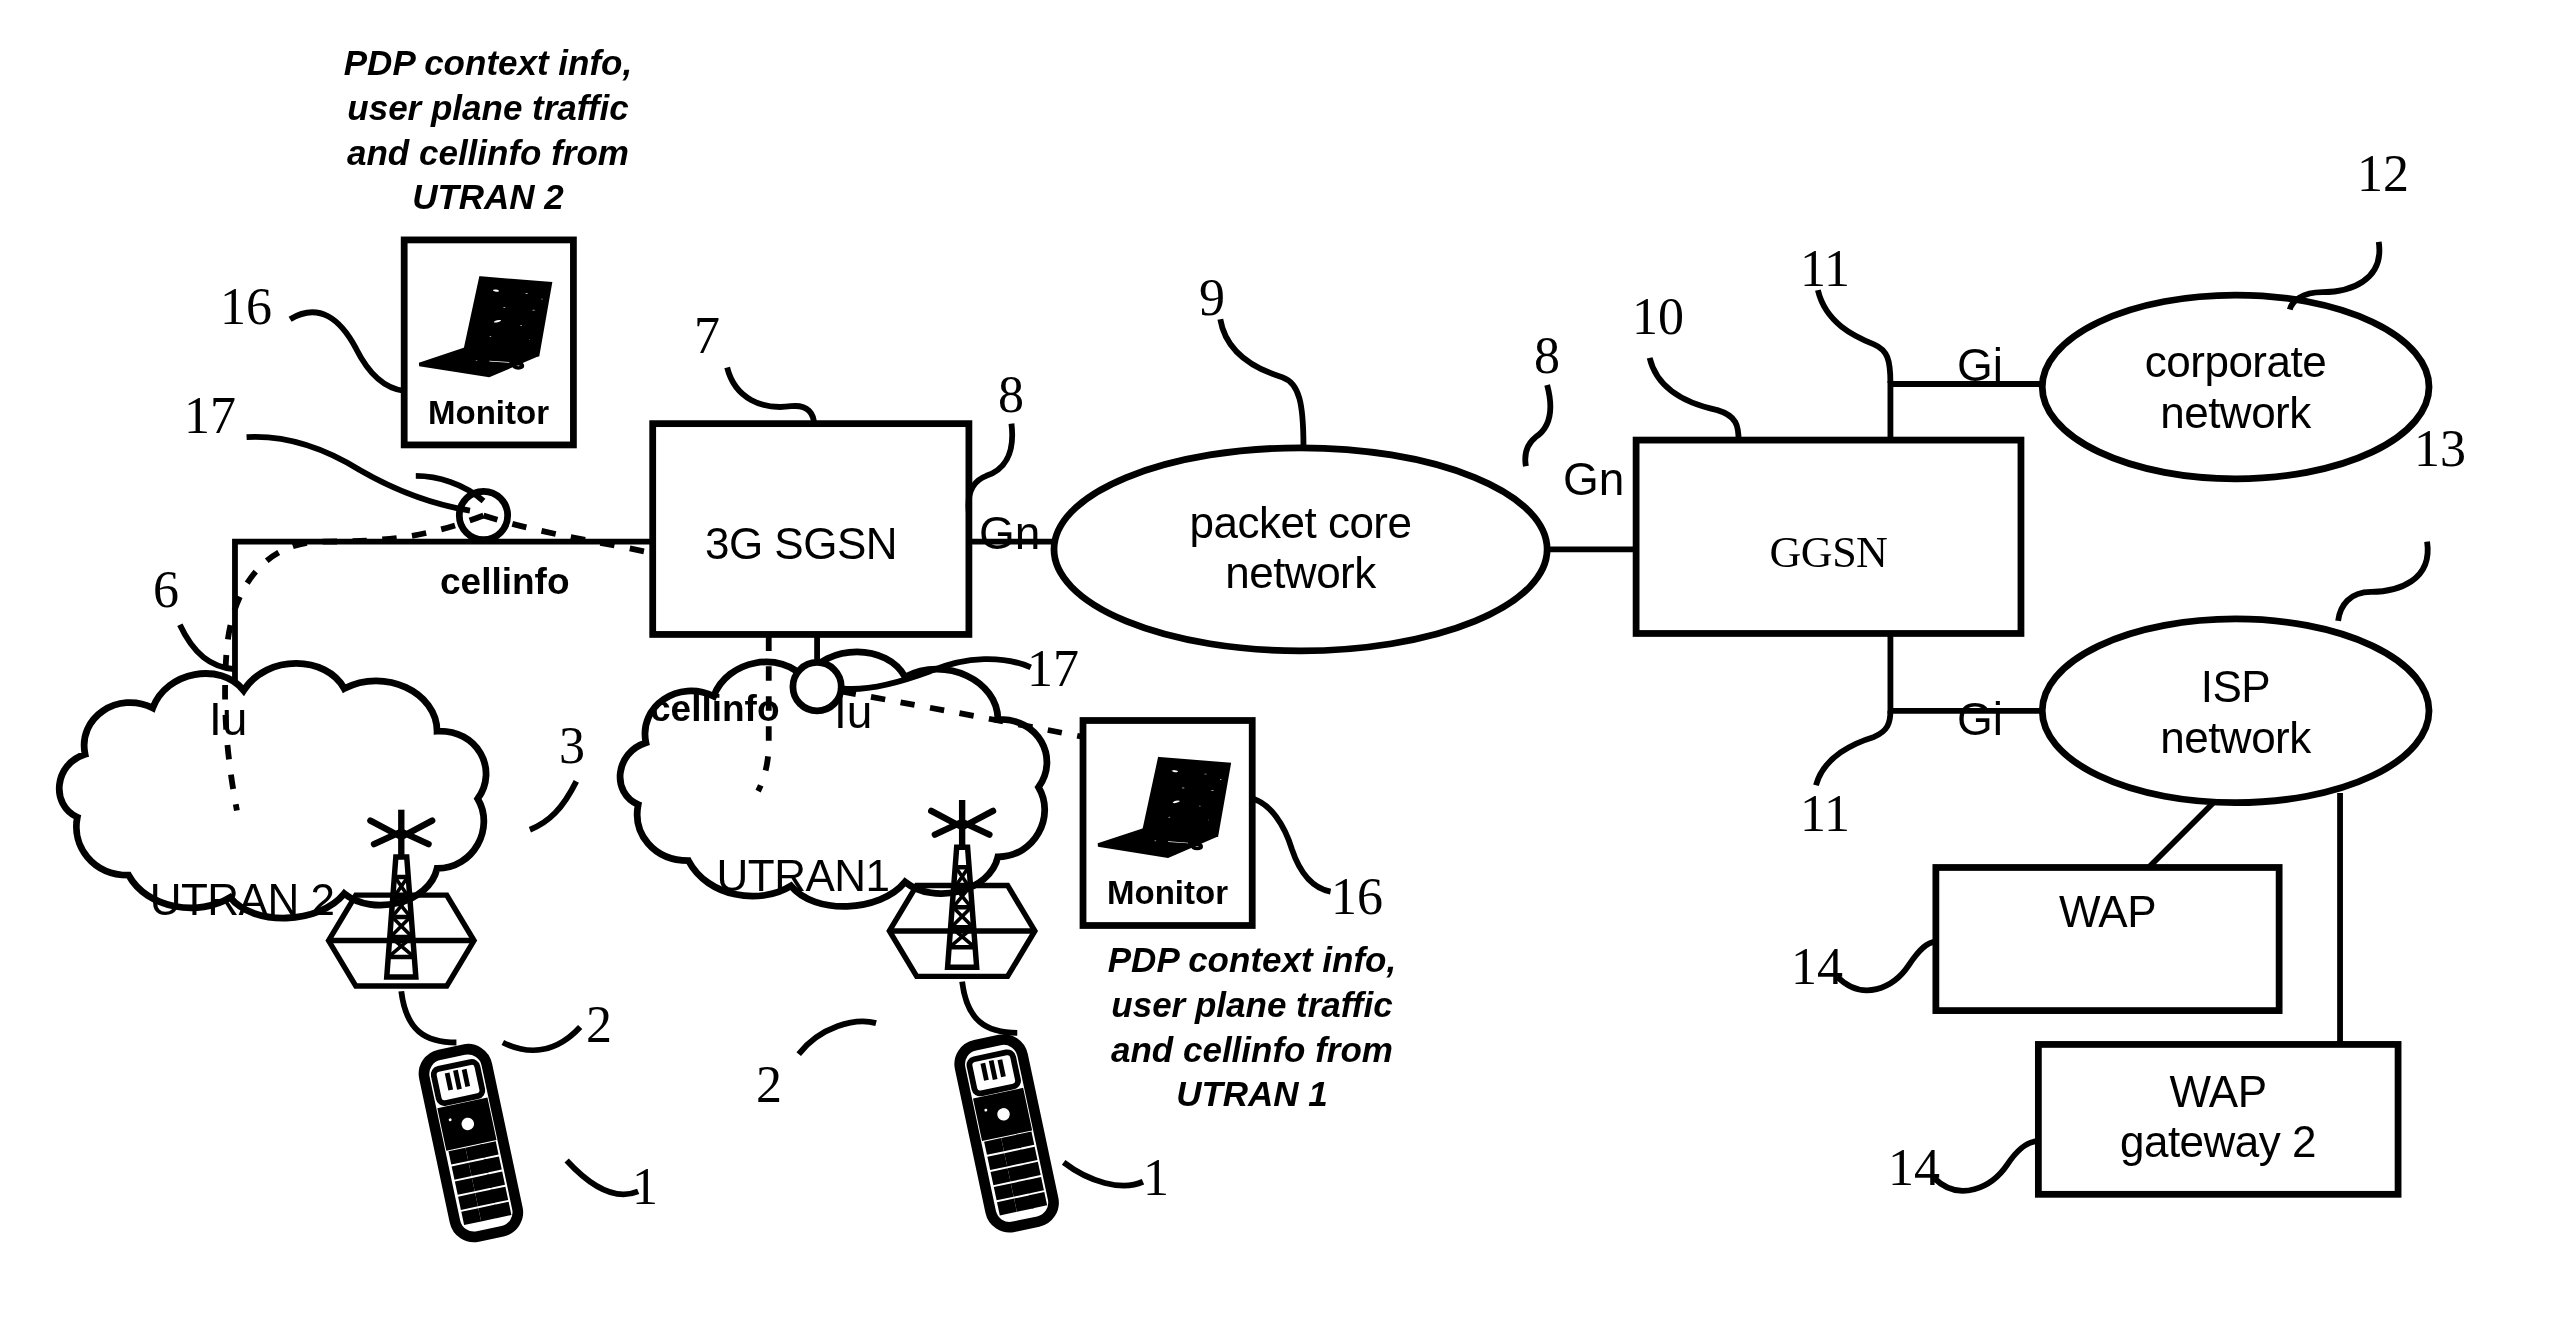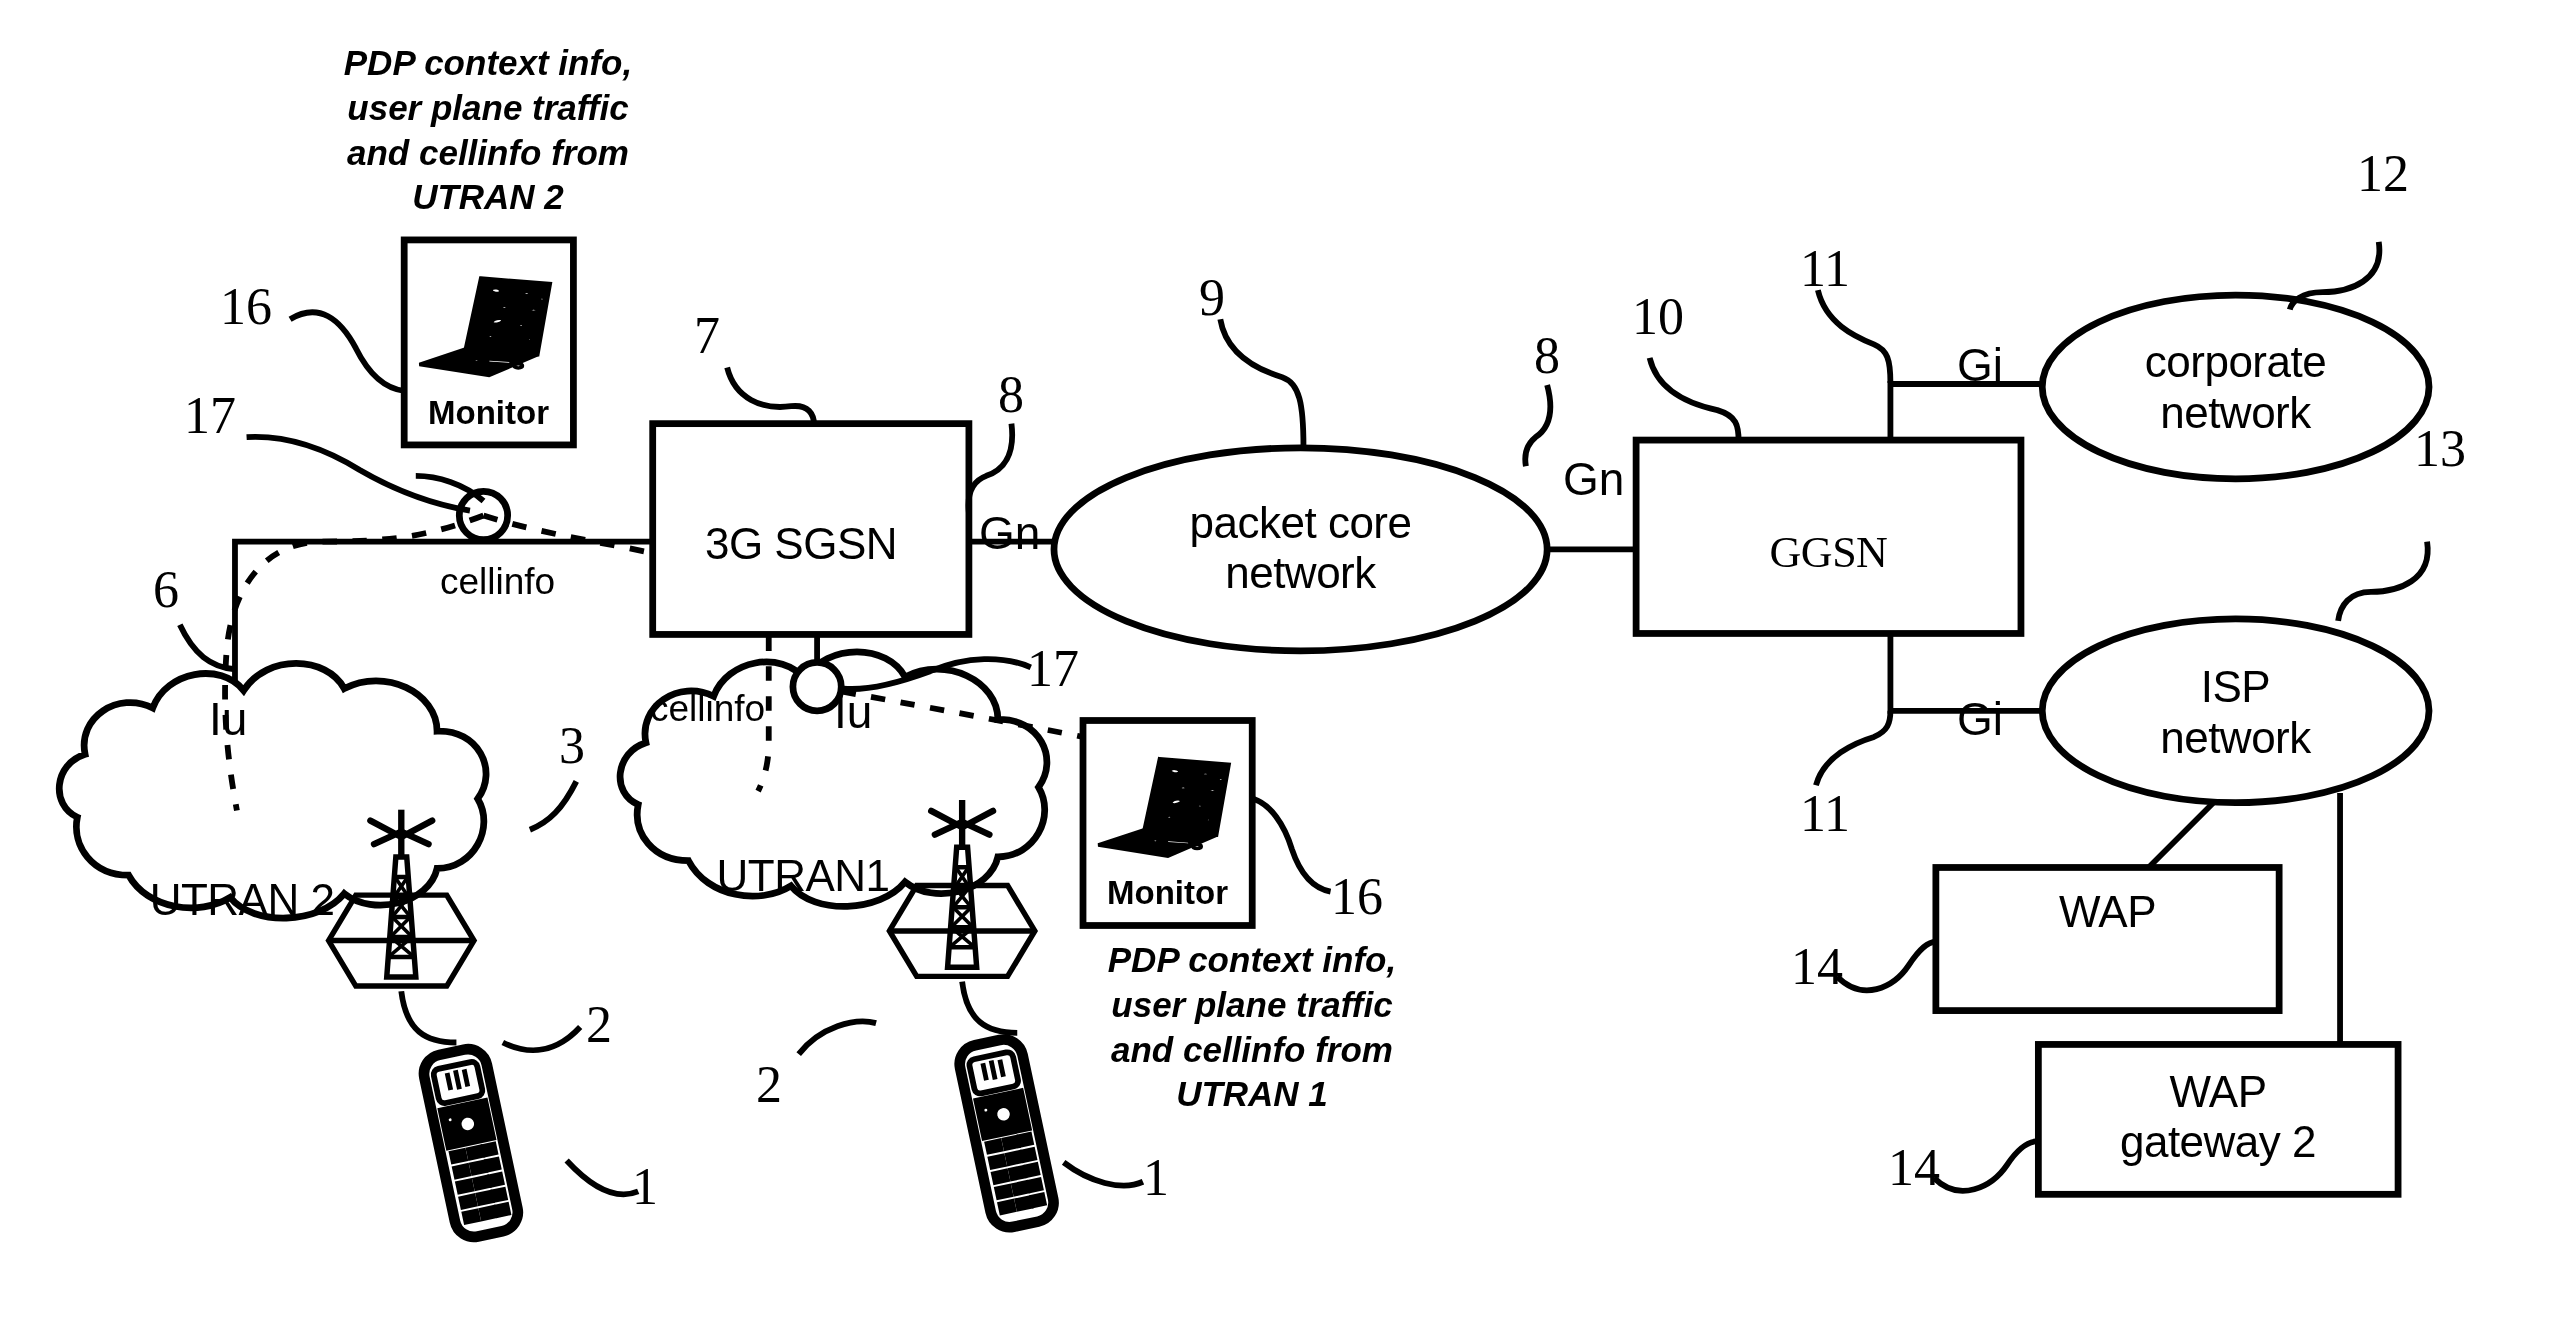--- a/index.html
+++ b/index.html
@@ -25,20 +25,21 @@
     font-family:"Liberation Serif",serif;
     font-size:52px;font-weight:400;
   }
   .iface{
     font-family:"Liberation Sans",sans-serif;
     font-size:46px;
   }
   .cellinfo{
     font-family:"Liberation Sans",sans-serif;
     font-size:37px;
+    font-weight:bold;
   }
   .annot{
     font-family:"Liberation Sans",sans-serif;
     font-style:italic;font-weight:bold;
     font-size:35px;text-align:center;line-height:1.28;
   }
   .monitor-lbl{
     font-family:"Liberation Sans",sans-serif;
     font-weight:bold;font-size:33px;text-align:center;
   }

